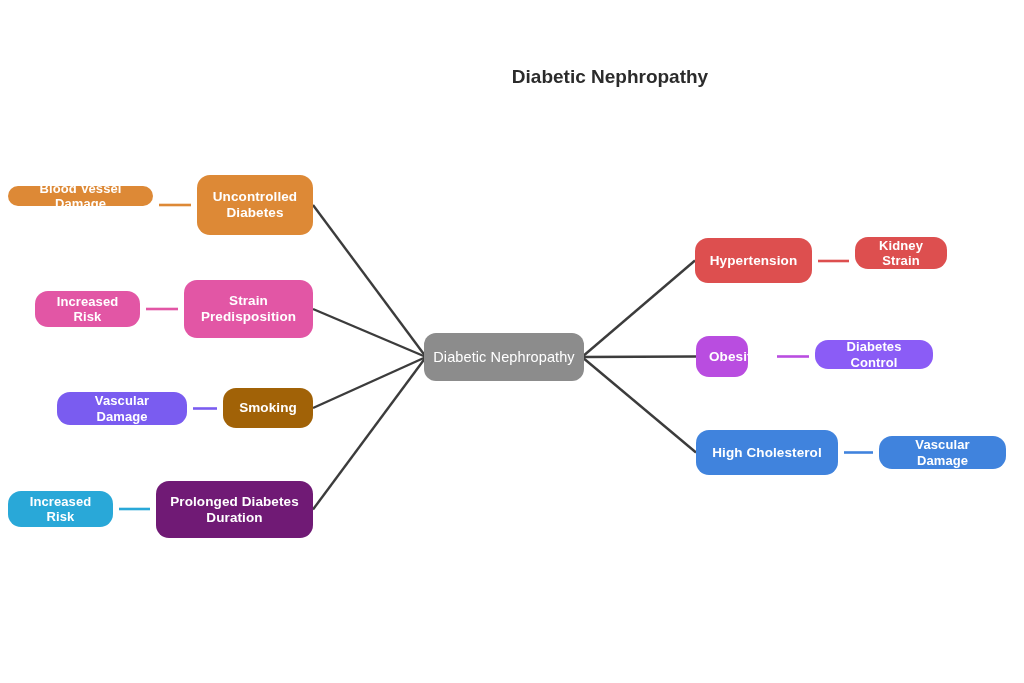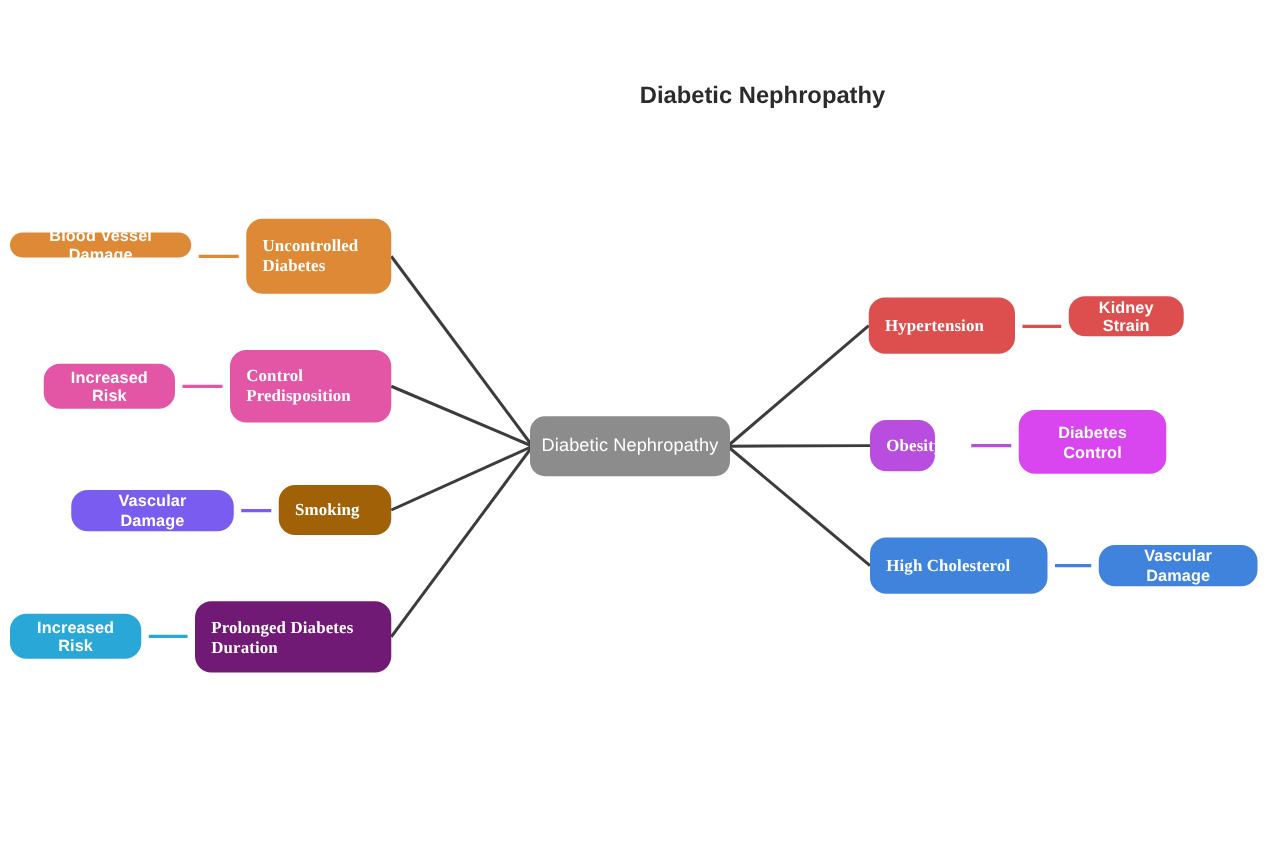--- a/index.html
+++ b/index.html
@@ -44,25 +44,24 @@
     justify-content: center;
   }
   .hub .node-label {
     text-align: center;
     font-size: 14.5px;
     font-weight: 400;
     color: #ffffff;
   }
   
   .primary .node-label {
-    text-align: left;
+    text-align: center;
     font-size: 13.5px;
     font-weight: bold;
     padding: 0 13px 0 13px;
-    font-family: Liberation Serif, serif;
   }
   
   .leaf .node-label {
     text-align: center;
     font-size: 13px;
     font-weight: 600;
     padding: 0 12px;
   }
   .clipped-title {
     position: absolute;
@@ -101,21 +100,21 @@
 <div class="node hub" style="left: 424px; top: 333px; width: 160px; height: 48px; background: rgb(140, 140, 140);">
       <div class="node-label">Diabetic Nephropathy</div>
     </div>
     <div class="node primary" style="left: 197px; top: 175px; width: 116px; height: 60px; background: rgb(221, 137, 54);">
       <div class="node-label">Uncontrolled Diabetes</div>
     </div>
     <div class="node leaf" style="left: 8px; top: 186px; width: 145px; height: 20px; background: rgb(221, 137, 54);">
       <div class="node-label">Blood Vessel Damage</div>
     </div>
     <div class="node primary" style="left: 184px; top: 280px; width: 129px; height: 58px; background: rgb(226, 86, 165);">
-      <div class="node-label">Control Predisposition</div>
+      <div class="node-label">Strain Predisposition</div>
     </div>
     <div class="node leaf" style="left: 35px; top: 291px; width: 105px; height: 36px; background: rgb(226, 86, 165);">
       <div class="node-label">Increased Risk</div>
     </div>
     <div class="node primary" style="left: 223px; top: 388px; width: 90px; height: 40px; background: #a16207;">
       <div class="node-label">Smoking</div>
     </div>
     <div class="node leaf" style="left: 57px; top: 392px; width: 130px; height: 33px; background: rgb(122, 92, 240);">
       <div class="node-label">Vascular Damage</div>
     </div>
@@ -127,21 +126,21 @@
     </div>
     <div class="node primary" style="left: 695px; top: 238px; width: 117px; height: 45px; background: rgb(221, 79, 79);">
       <div class="node-label">Hypertension</div>
     </div>
     <div class="node leaf" style="left: 855px; top: 237px; width: 92px; height: 32px; background: rgb(221, 79, 79);">
       <div class="node-label">Kidney Strain</div>
     </div>
     <div class="node primary" style="left: 696px; top: 336px; width: 52px; height: 41px; background: rgb(185, 77, 224);">
       <div class="node-label">Obesity</div>
     </div>
-    <div class="node leaf" style="left: 815px; top: 328px; width: 118px; height: 51px; background: #d946ef;">
+    <div class="node leaf" style="left: 815px; top: 340px; width: 118px; height: 29px; background: #8b5cf6;">
       <div class="node-label">Diabetes Control</div>
     </div>
     <div class="node primary" style="left: 696px; top: 430px; width: 142px; height: 45px; background: rgb(64, 131, 221);">
       <div class="node-label">High Cholesterol</div>
     </div>
     <div class="node leaf" style="left: 879px; top: 436px; width: 127px; height: 33px; background: rgb(64, 131, 221);">
       <div class="node-label">Vascular Damage</div>
     </div>
   </div>
 

